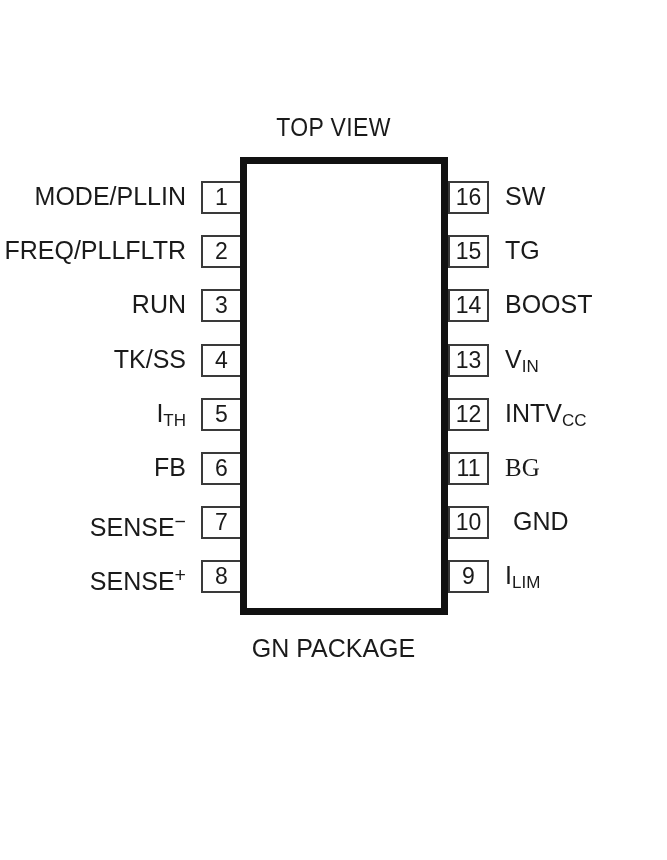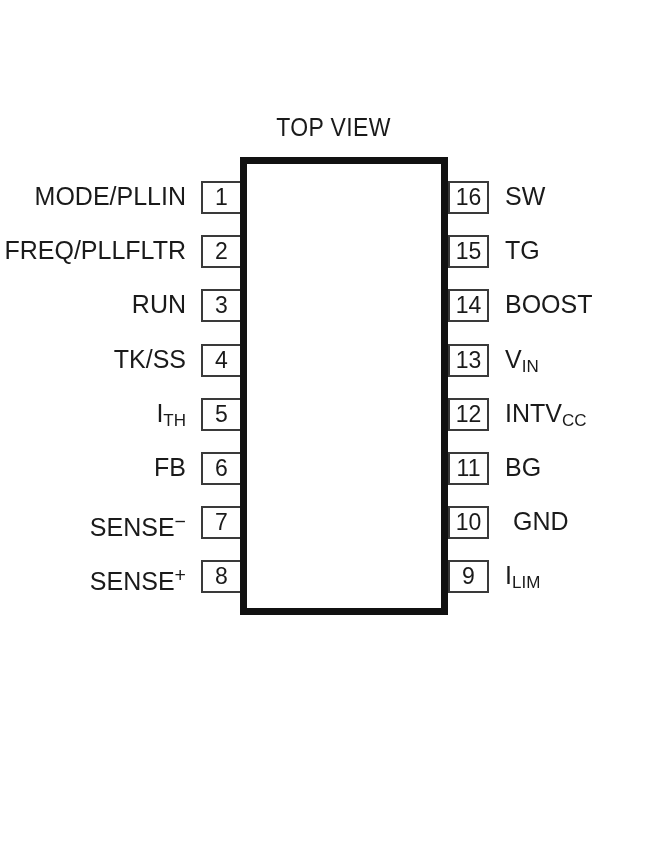--- a/index.html
+++ b/index.html
@@ -153,23 +153,24 @@
       <div class="pin-label right" style="top: 184px;"><span>SW</span></div>
       <div class="pin-box right" style="top: 235.2px;">15</div>
       <div class="pin-label right" style="top: 238.2px;"><span>TG</span></div>
       <div class="pin-box right" style="top: 289.4px;">14</div>
       <div class="pin-label right" style="top: 292.4px;"><span>BOOST</span></div>
       <div class="pin-box right" style="top: 343.6px;">13</div>
       <div class="pin-label right" style="top: 346.6px;"><span>V</span><sub>IN</sub></div>
       <div class="pin-box right" style="top: 397.8px;">12</div>
       <div class="pin-label right" style="top: 400.8px;"><span>INTV</span><sub>CC</sub></div>
       <div class="pin-box right" style="top: 452px;">11</div>
-      <div class="pin-label right" style="top: 455px;"><span>BG</span></div>
+      <div class="pin-label right" style="top: 455px; font-family: Liberation Serif, serif;"><span>BG</span></div>
       <div class="pin-box right" style="top: 506.2px;">10</div>
       <div class="pin-label right" style="top: 509.2px; margin-left: 8px;"><span>GND</span></div>
       <div class="pin-box right" style="top: 560.4px;">9</div>
       <div class="pin-label right" style="top: 563.4px;"><span>I</span><sub>LIM</sub></div>
     </div>
 
+  <div class="caption caption-line1">GN PACKAGE</div>
 
 
 
 </div>
 
 </body></html>

